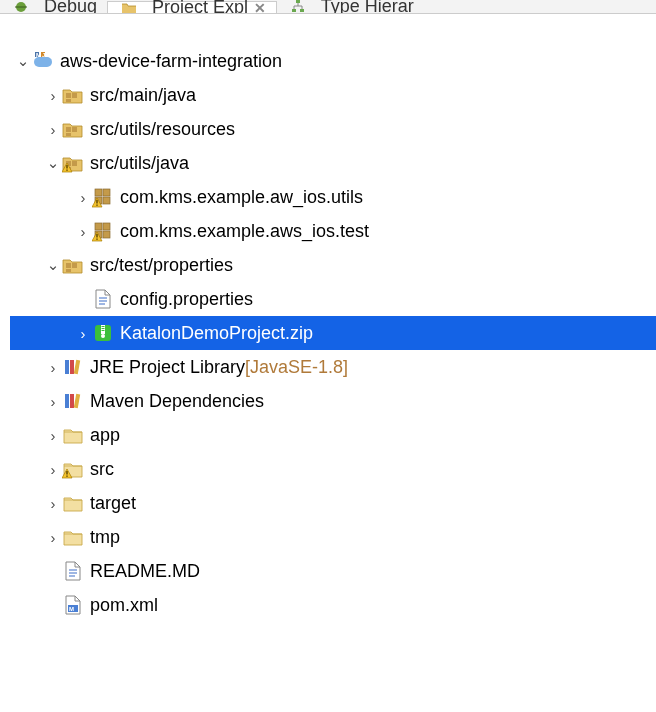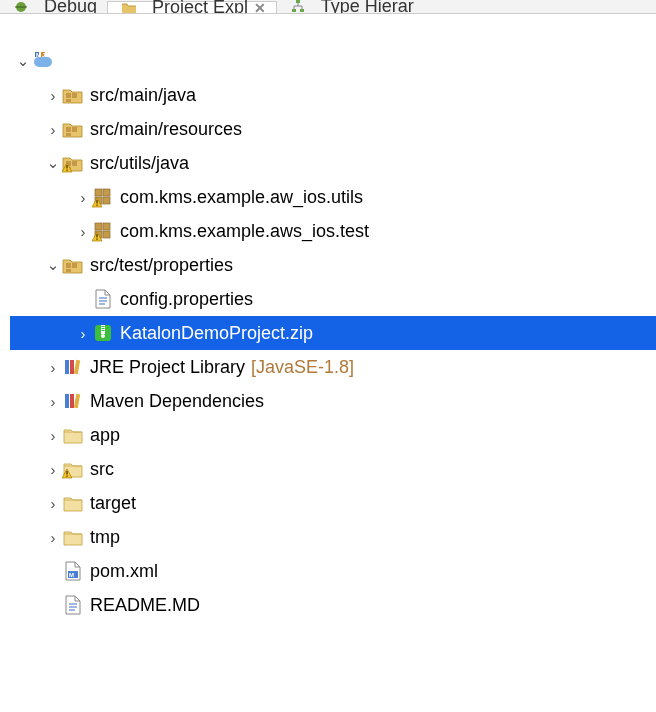--- a/index.html
+++ b/index.html
@@ -65,21 +65,21 @@
     justify-content: center;
     margin-right: 6px;
     flex-shrink: 0;
   }
   .label { }
   .row.selected {
     background: #1463e6;
     color: #fff;
   }
   .row.selected .arrow { color: #fff; }
-  .lib-suffix { color: #b07a3a; margin-left: 6px;}
+  .lib-suffix { color: #b07a3a; }
   svg { display:block; }
 </style>
 </head>
 <body>
 
 <div class="tabs">
   <div class="tab" style="margin-top:-18px;">
     <span class="icon">
       <svg width="16" height="16" viewBox="0 0 16 16">
           <circle cx="8" cy="8" r="5" fill="#6b9f3b"></circle>
@@ -187,20 +187,21 @@
 <div class="tree">
 
   <div class="row">
     <span class="indent" style="width:4px"></span>
     <span class="arrow">⌄</span>
     <span class="icon">
         <svg width="22" height="22" viewBox="0 0 22 22">
           <use href="#ic-maven"></use>
         </svg>
       </span>
+    <span class="label">aws-device-farm-integration</span>
   </div>
 
   <div class="row">
     <span class="indent" style="width:34px"></span>
     <span class="arrow">›</span>
     <span class="icon">
         <svg width="22" height="22" viewBox="0 0 22 22">
           <use href="#ic-srcfolder"></use>
         </svg>
       </span>
@@ -208,21 +209,21 @@
   </div>
 
   <div class="row">
     <span class="indent" style="width:34px"></span>
     <span class="arrow">›</span>
     <span class="icon">
         <svg width="22" height="22" viewBox="0 0 22 22">
           <use href="#ic-srcfolder"></use>
         </svg>
       </span>
-    <span class="label">src/main/resources</span>
+    <span class="label">src/utils/resources</span>
   </div>
 
   <div class="row">
     <span class="indent" style="width:34px"></span>
     <span class="arrow">⌄</span>
     <span class="icon">
         <svg width="22" height="22" viewBox="0 0 22 22">
           <use href="#ic-srcfolder-warn"></use>
         </svg>
       </span>
@@ -349,30 +350,30 @@
         </svg>
       </span>
     <span class="label">tmp</span>
   </div>
 
   <div class="row">
     <span class="indent" style="width:34px"></span>
     <span class="arrow blank">›</span>
     <span class="icon">
         <svg width="22" height="22" viewBox="0 0 22 22">
+          <use href="#ic-file"></use>
+        </svg>
+      </span>
+    <span class="label">README.MD</span>
+  </div>
+
+  <div class="row">
+    <span class="indent" style="width:34px"></span>
+    <span class="arrow blank">›</span>
+    <span class="icon">
+        <svg width="22" height="22" viewBox="0 0 22 22">
           <use href="#ic-xml"></use>
         </svg>
       </span>
     <span class="label">pom.xml</span>
   </div>
 
-  <div class="row">
-    <span class="indent" style="width:34px"></span>
-    <span class="arrow blank">›</span>
-    <span class="icon">
-        <svg width="22" height="22" viewBox="0 0 22 22">
-          <use href="#ic-file"></use>
-        </svg>
-      </span>
-    <span class="label">README.MD</span>
-  </div>
-
 </div>
 
 </body></html>

